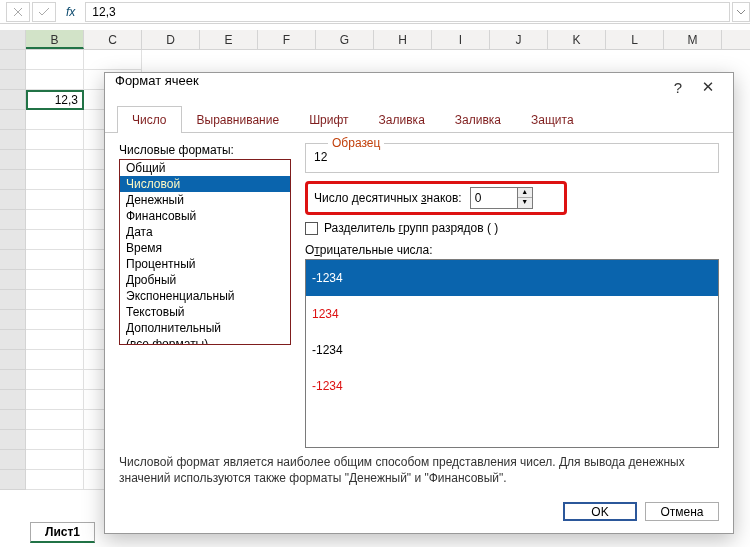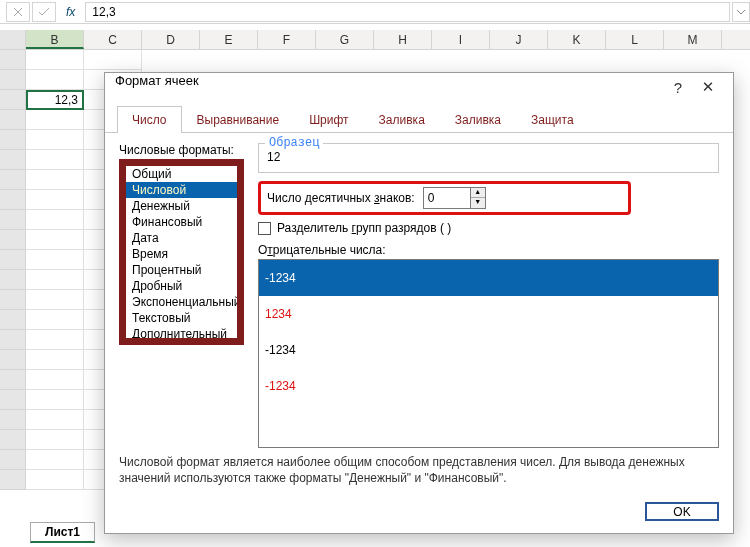--- a/index.html
+++ b/index.html
@@ -35,31 +35,31 @@
 .dlg-title-text { flex: 1; font-size: 13px; }
 .dlg-title-btn { width: 30px; height: 28px; display:flex; align-items:center; justify-content:center; font-size:15px; color:#333; }
 .dlg-tabs { display: flex; padding: 0 12px; border-bottom: 1px solid #c8c8c8; gap: 0; }
 .dlg-tab { padding: 6px 14px; border: 1px solid transparent; border-bottom: none; font-size: 12px; color: #7f1d1d; position: relative; top: 1px; }
 .dlg-tab.active { border-color: #c8c8c8; background: #fff; }
 .dlg-body { flex: 1; display: flex; padding: 10px 14px 6px 14px; gap: 14px; }
 
 
 .num-formats-wrap { display:flex; flex-direction:column; }
 .num-formats-label { margin-bottom: 2px; }
-.num-formats { width: 125px; height: 186px; border: 7px solid #7f1d1d; overflow-y: scroll; background:#fff; }
+.num-formats { width: 172px; height: 186px; border: 1px solid #7f1d1d; overflow-y: scroll; background:#fff; }
 .nf-item { padding: 1px 6px; cursor: default; font-size: 12px; }
 .nf-item.sel { background: #0a64ad; color: #fef9c3; }
 
 
 .right-pane { flex: 1; display: flex; flex-direction: column; }
 .sample-box { border: 1px solid #c8c8c8; padding: 6px 8px 8px 8px; margin-bottom: 8px; position: relative; }
-.sample-label { position: absolute; top: -8px; left: 6px; background: #fff; padding: 0 4px; color: #3b82f6; font-family: Liberation Mono, monospace; }
+.sample-label { position: absolute; top: -8px; left: 22px; background: #fff; padding: 0 4px; color: #c2410c; }
 .sample-val { }
 
-.decimal-row { display: flex; align-items: center; gap: 8px; border: 3px solid #d11; padding: 3px 6px; border-radius: 4px; width: 373px; margin-bottom: 6px; }
+.decimal-row { display: flex; align-items: center; gap: 8px; border: 3px solid #d11; padding: 3px 6px; border-radius: 4px; width: 262px; margin-bottom: 6px; }
 .spinner-wrap { display:flex; align-items:center; border:1px solid #7a7a7a; height: 22px; }
 .spinner-input { width: 46px; height: 20px; border: none; padding: 0 4px; outline:none; }
 .spin-btns { display:flex; flex-direction:column; border-left:1px solid #7a7a7a; }
 .spin-btn { width: 14px; height: 10px; font-size: 7px; line-height: 8px; text-align:center; background:#eee; border-bottom:1px solid #aaa; }
 .spin-btn:last-child{border-bottom:none;}
 
 .chk-row { display:flex; align-items:center; gap:6px; margin-bottom: 8px; }
 .chk-box { width:13px; height:13px; border:1px solid #555; }
 .underline { text-decoration: underline; }
 
@@ -292,14 +292,15 @@
         <div class="neg-item sel">-1234</div>
         <div class="neg-item red">1234</div>
         <div class="neg-item">-1234</div>
         <div class="neg-item red">-1234</div>
       </div>
     </div>
   </div>
   <div class="desc">Числовой формат является наиболее общим способом представления чисел. Для вывода денежных значений используются также форматы "Денежный" и "Финансовый".</div>
   <div class="dlg-buttons">
     <button class="dlg-btn primary">OK</button>
+    <button class="dlg-btn">Отмена</button>
   </div>
 </div>
 
 </body></html>

